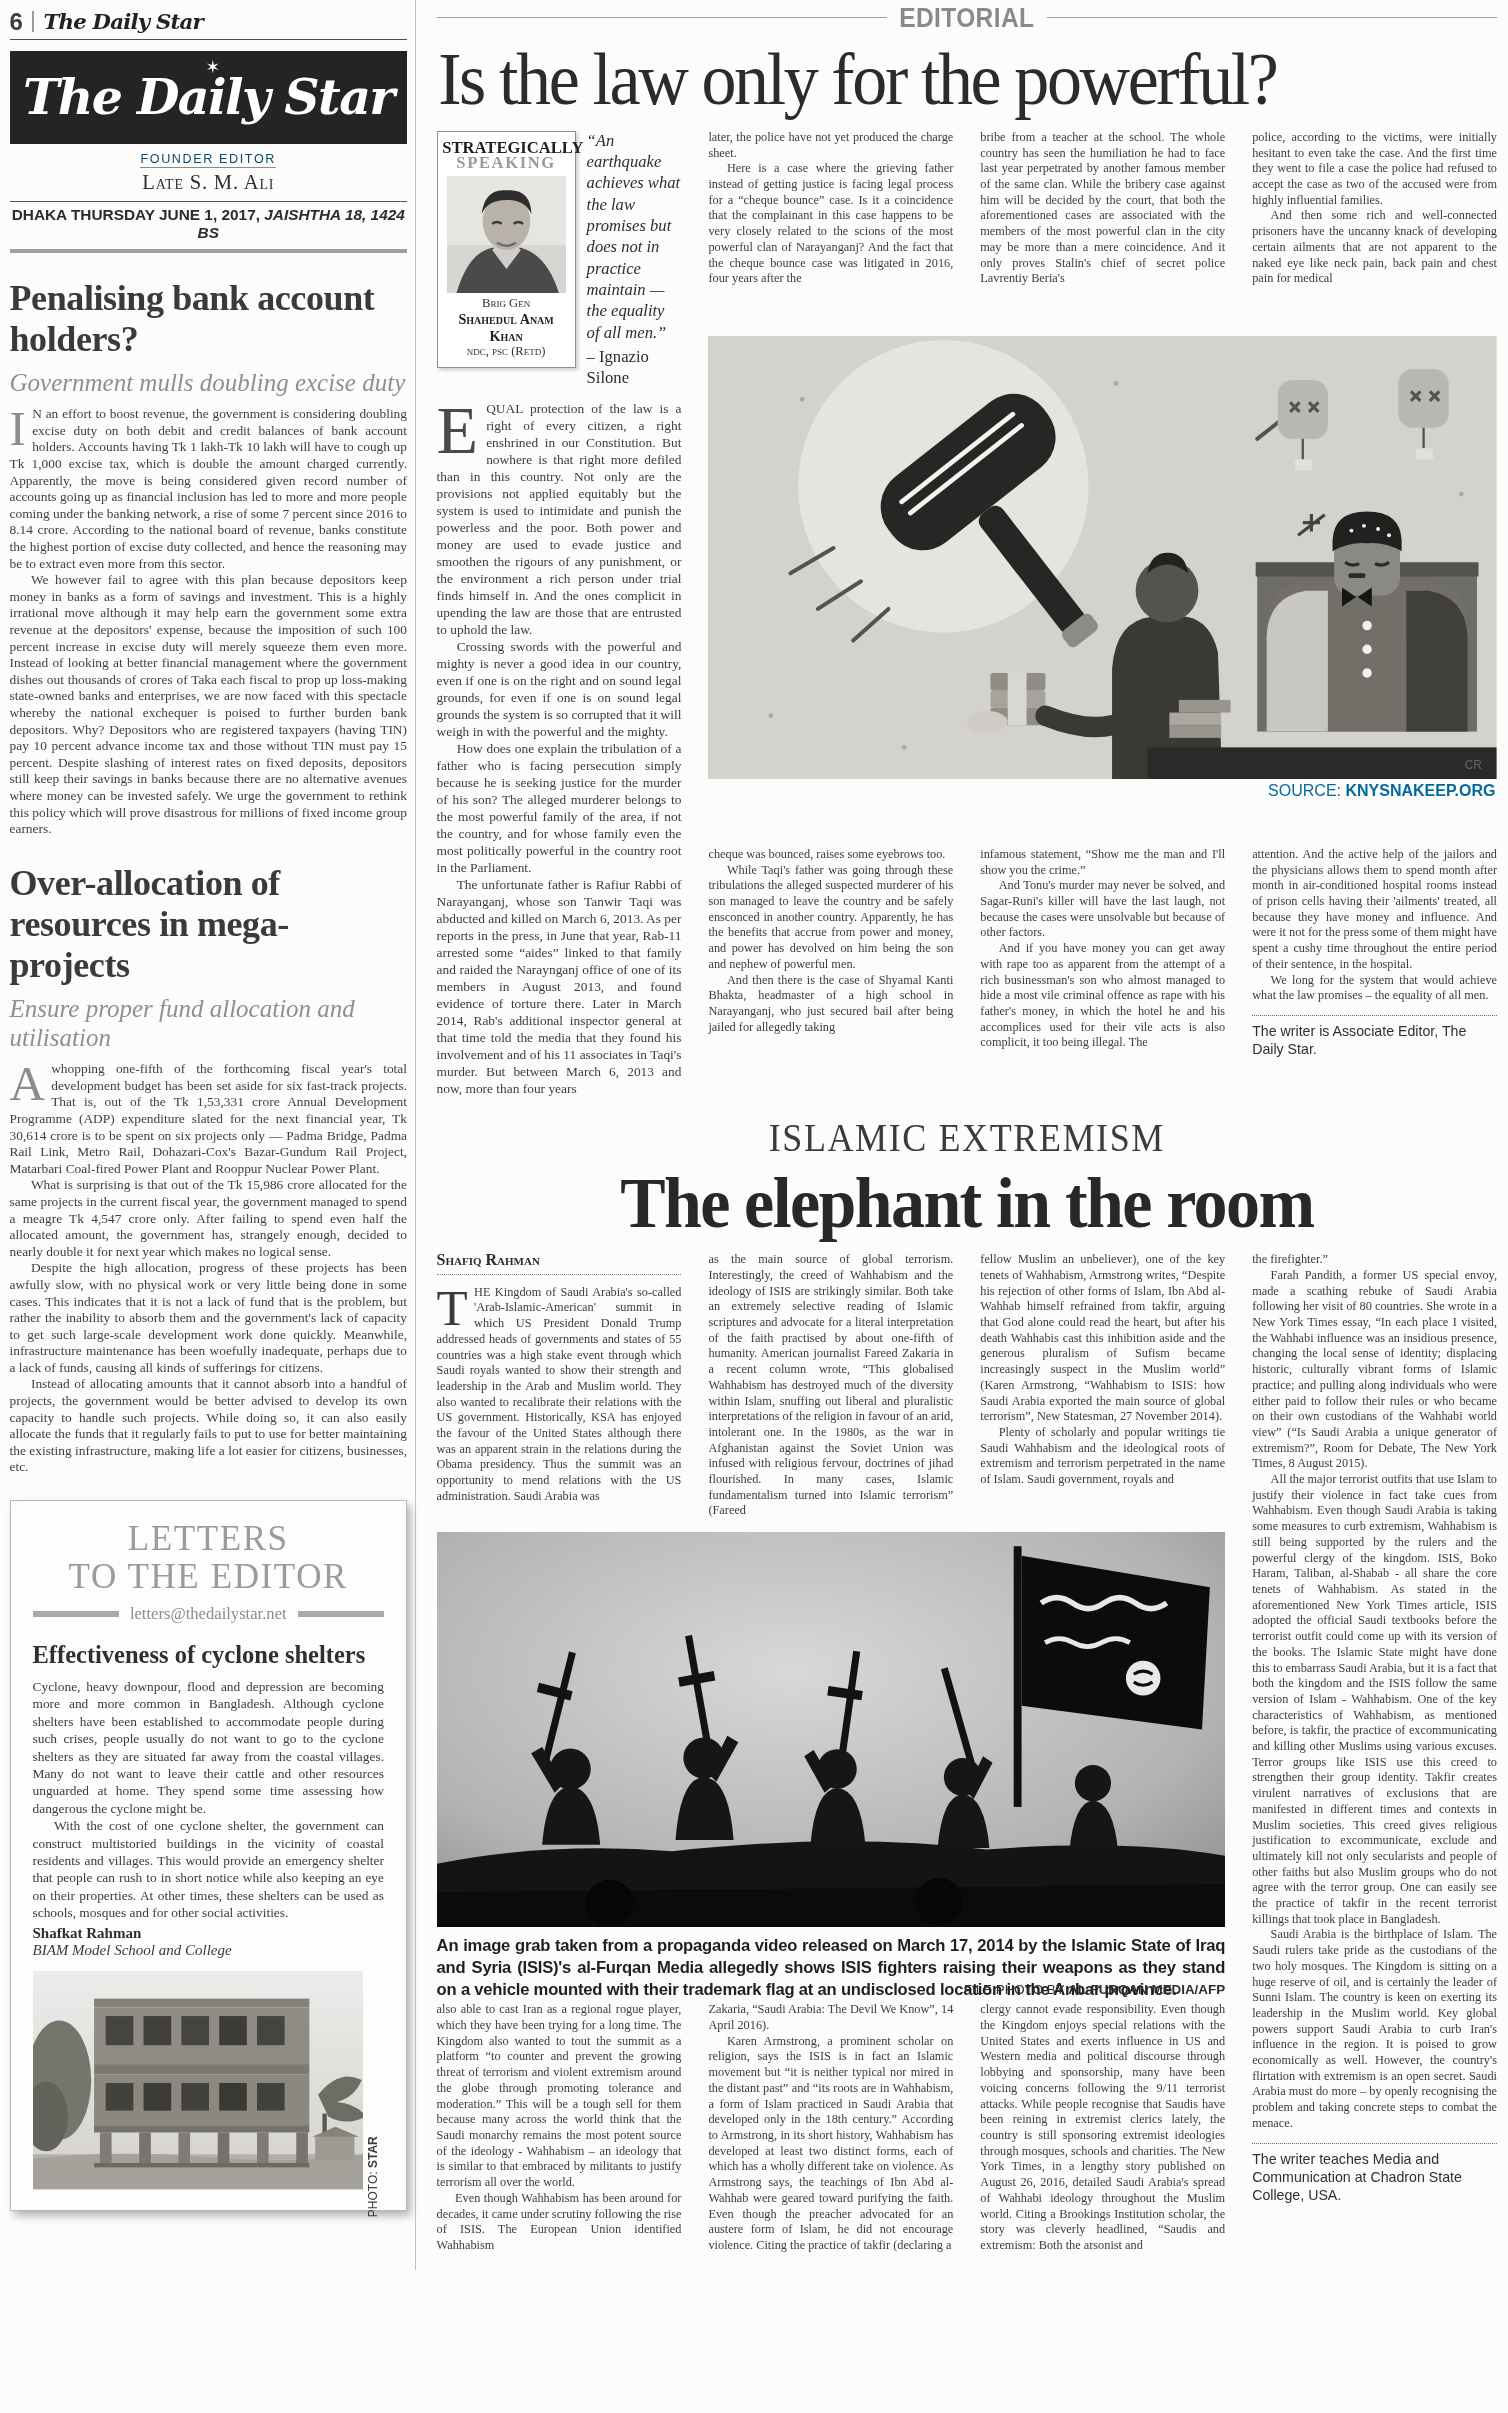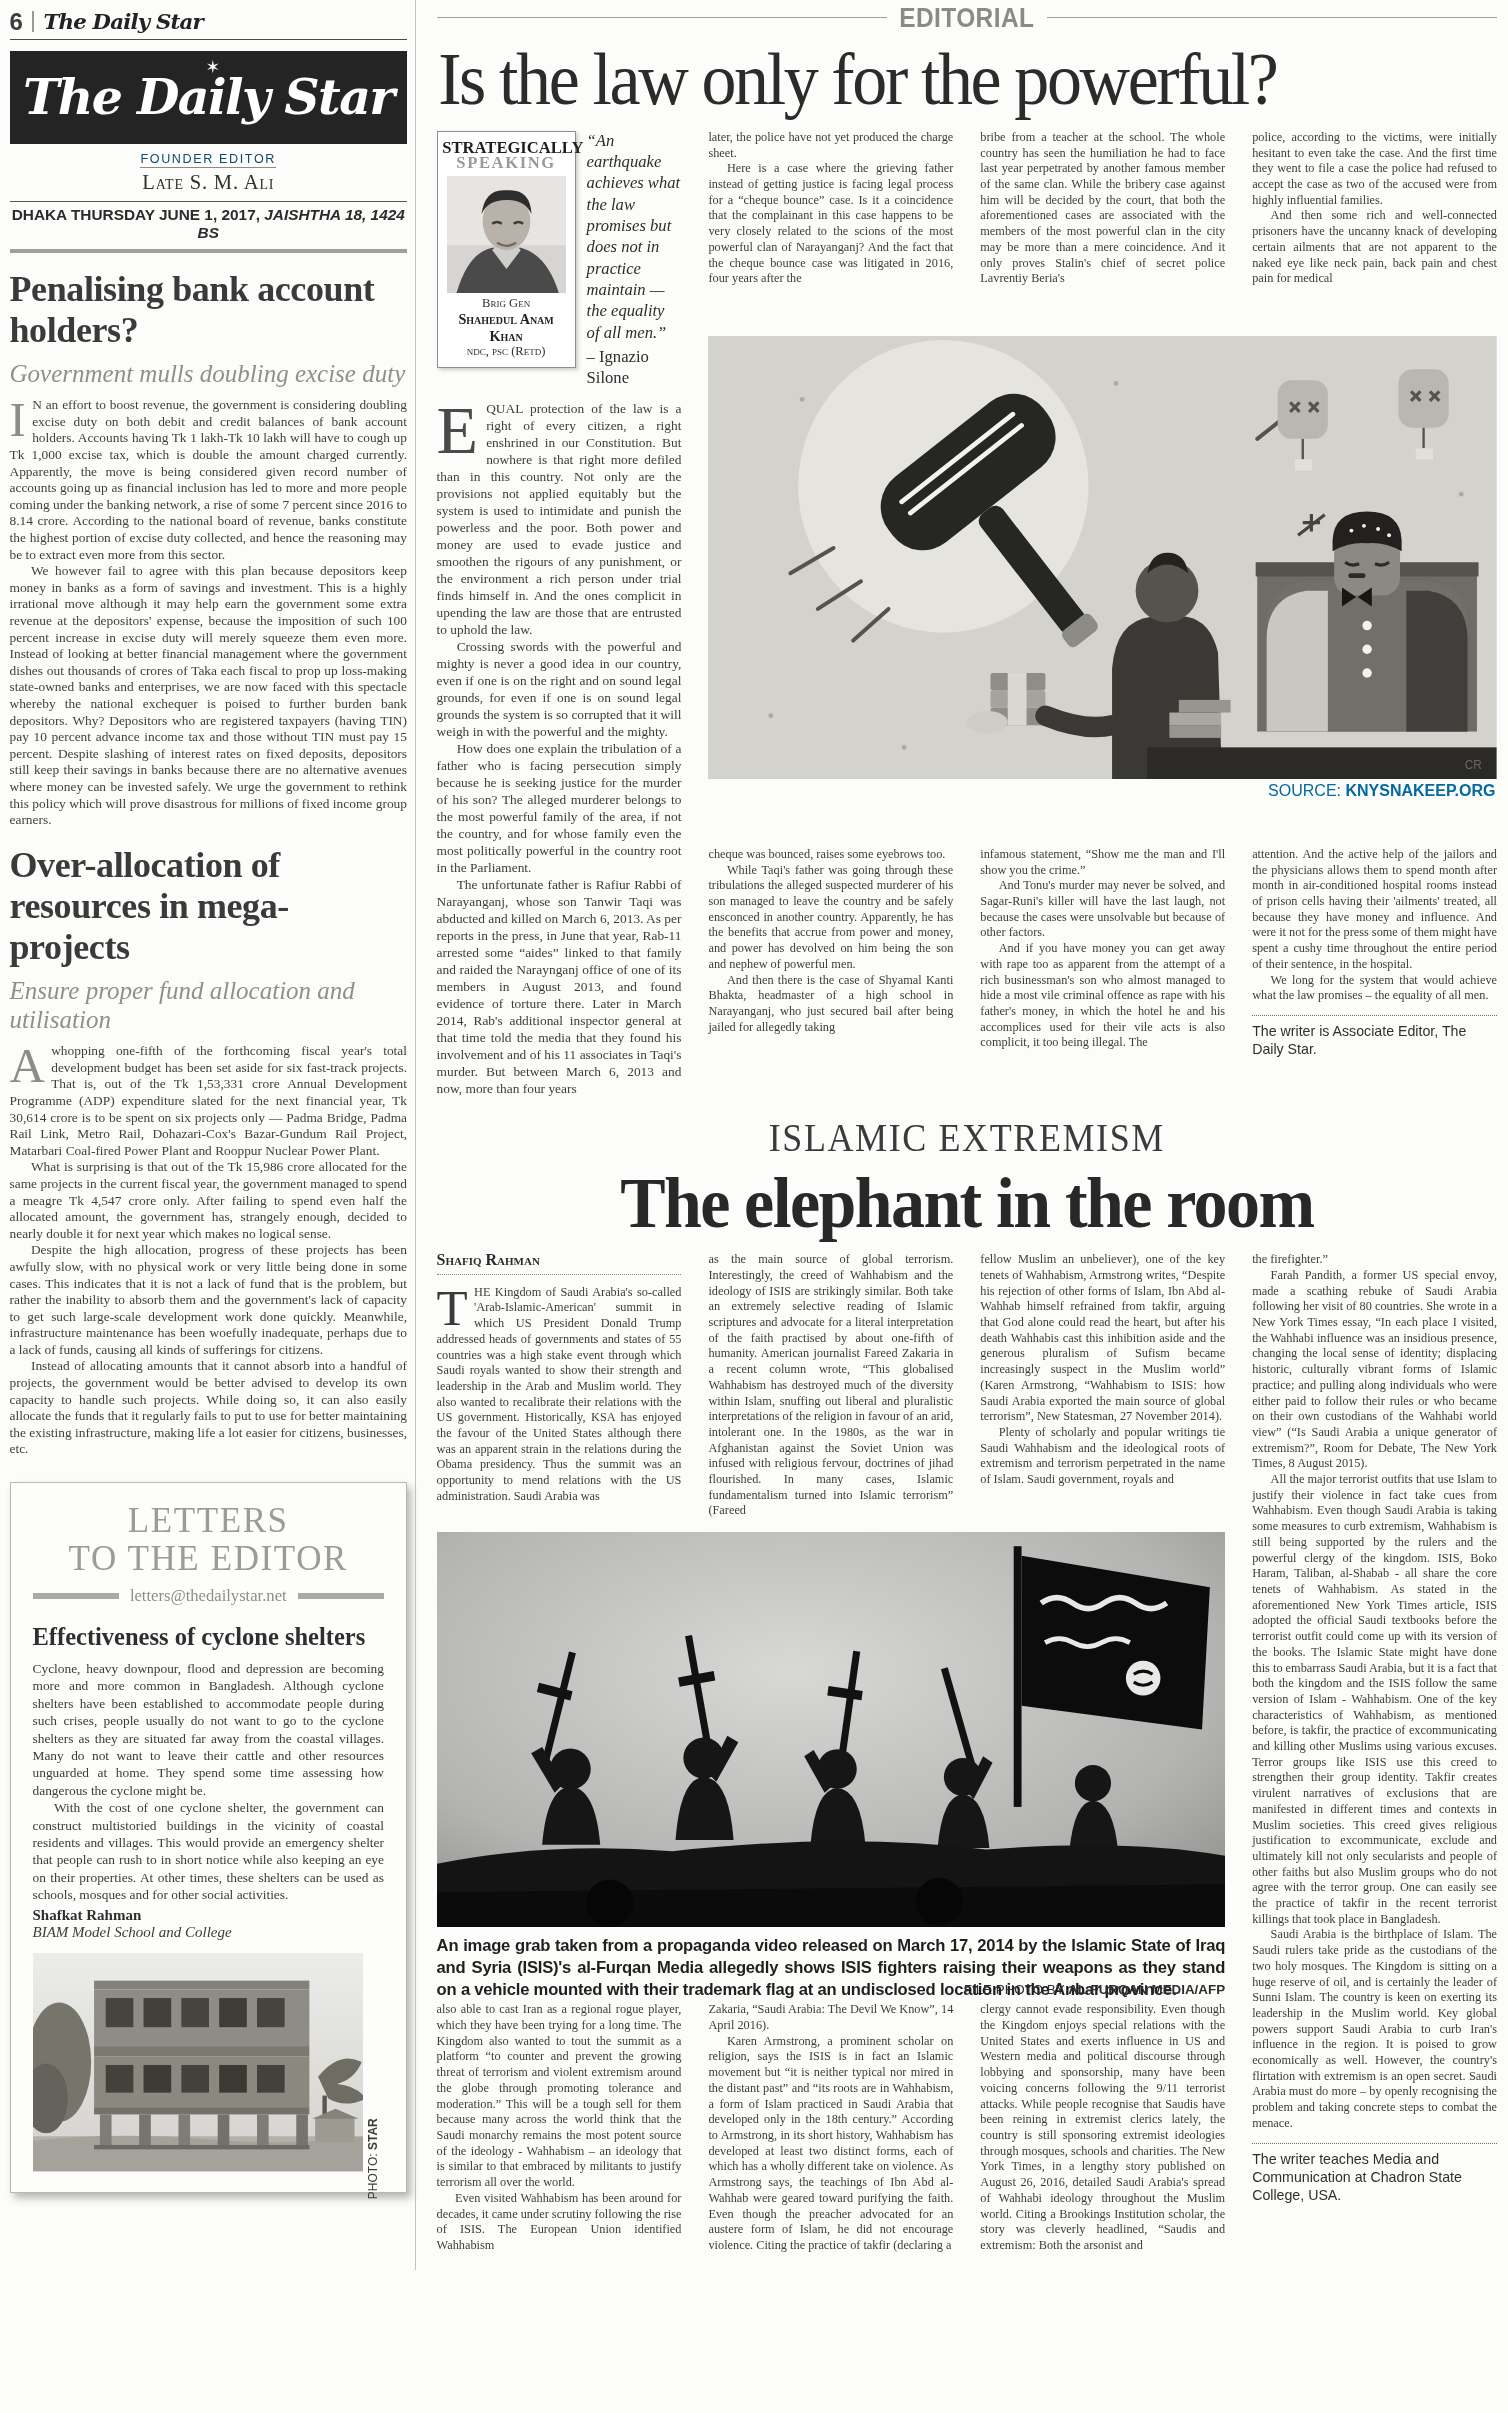--- a/index.html
+++ b/index.html
@@ -23,21 +23,21 @@
   .masthead-box { position:relative; background:#242424; margin-top:11px; height:93px; display:flex; align-items:center; justify-content:center; }
   .masthead-title { font-family:"DejaVu Serif", serif; font-weight:bold; font-style:italic; font-size:49px; color:#ffffff; letter-spacing:-1.6px; }
   .masthead-star { position:absolute; top:6.3px; left:196px; color:#fff; font-size:17.4px; font-style:normal; }
   .founder { text-align:center; margin-top:8px; }
   .founder-label { display:inline-block; font-family:"Liberation Sans", sans-serif; font-size:12.6px; letter-spacing:1.6px; color:#0c4a6e; border-bottom:1.6px solid #8a8a8a; padding-bottom:1.6px; }
   .founder-name { font-variant:small-caps; font-size:20.6px; color:#2f2f2f; margin-top:3.2px; letter-spacing:0.8px; }
   .dateline { margin-top:6.3px; border-top:0.8px solid #555; border-bottom:4.7px solid #9f9f9d; padding:4.7px 0 6.3px 0; text-align:center; font-family:"Liberation Sans", sans-serif; font-weight:bold; font-size:15.4px; color:#2b2b2b; }
   .dateline .bangla { font-style:italic; }
 
   
-  .ed { margin-top:16px; }
+  .ed { margin-top:25px; }
   .ed-headline { font-size:36px; line-height:41px; font-weight:bold; color:#3a3a3a; letter-spacing:-0.4px; }
   .ed-sub { font-size:25px; line-height:29px; font-style:italic; color:#8f8f8d; margin-top:8px; }
   .ed-body { margin-top:9.5px; font-size:13.4px; line-height:16.6px; color:#3f3f3f; text-align:justify; }
   .ed-body p.ind { text-indent:1.6em; }
   .dropcap { float:left; font-size:49px; line-height:40px; padding:3.2px 6.3px 0 0; color:#8c8c8a; font-weight:normal; }
 
   
   .letters-box { margin-top:24px; background:#fdfdfb; border:0.8px solid #b8b8b6; box-shadow:4px 4.7px 8px rgba(0,0,0,0.28); padding:19px 22px 20.6px 22px; }
   .letters-title { text-align:center; color:#9b9b99; font-size:35px; line-height:38px; letter-spacing:1.6px; }
   .letters-email-row { display:flex; align-items:center; gap:11px; margin-top:8px;text-align:center; }
@@ -459,21 +459,21 @@
             <circle cx="640" cy="468" r="30" fill="#060606"></circle>
           </svg>
           <div class="ele-caption">
             <span>An image grab taken from a propaganda video released on March 17, 2014 by the Islamic State of Iraq and Syria (ISIS)'s al-Furqan Media allegedly shows ISIS fighters raising their weapons as they stand on a vehicle mounted with their trademark flag at an undisclosed location in the Anbar province.</span>
             <span class="ele-credit"><span>FILE PHOTO BY </span><b>AL-FURQAN MEDIA/AFP</b></span>
           </div>
         </div>
 
         <div class="law-coltext e1b">
           <p>also able to cast Iran as a regional rogue player, which they have been trying for a long time. The Kingdom also wanted to tout the summit as a platform “to counter and prevent the growing threat of terrorism and violent extremism around the globe through promoting tolerance and moderation.” This will be a tough sell for them because many across the world think that the Saudi monarchy remains the most potent source of the ideology - Wahhabism – an ideology that is similar to that embraced by militants to justify terrorism all over the world.</p>
-          <p class="ind">Even visited Wahhabism has been around for decades, it came under scrutiny following the rise of ISIS. The European Union identified Wahhabism</p>
+          <p class="ind">Even though Wahhabism has been around for decades, it came under scrutiny following the rise of ISIS. The European Union identified Wahhabism</p>
         </div>
         <div class="law-coltext e2b">
           <p>Zakaria, “Saudi Arabia: The Devil We Know”, 14 April 2016).</p>
           <p class="ind">Karen Armstrong, a prominent scholar on religion, says the ISIS is in fact an Islamic movement but “it is neither typical nor mired in the distant past” and “its roots are in Wahhabism, a form of Islam practiced in Saudi Arabia that developed only in the 18th century.” According to Armstrong, in its short history, Wahhabism has developed at least two distinct forms, each of which has a wholly different take on violence. As Armstrong says, the teachings of Ibn Abd al-Wahhab were geared toward purifying the faith. Even though the preacher advocated for an austere form of Islam, he did not encourage violence. Citing the practice of takfir (declaring a</p>
         </div>
         <div class="law-coltext e3b">
           <p>clergy cannot evade responsibility. Even though the Kingdom enjoys special relations with the United States and exerts influence in US and Western media and political discourse through lobbying and sponsorship, many have been voicing concerns following the 9/11 terrorist attacks. While people recognise that Saudis have been reining in extremist clerics lately, the country is still sponsoring extremist ideologies through mosques, schools and charities. The New York Times, in a lengthy story published on August 26, 2016, detailed Saudi Arabia's spread of Wahhabi ideology throughout the Muslim world. Citing a Brookings Institution scholar, the story was cleverly headlined, “Saudis and extremism: Both the arsonist and</p>
         </div>
 
       </div>

